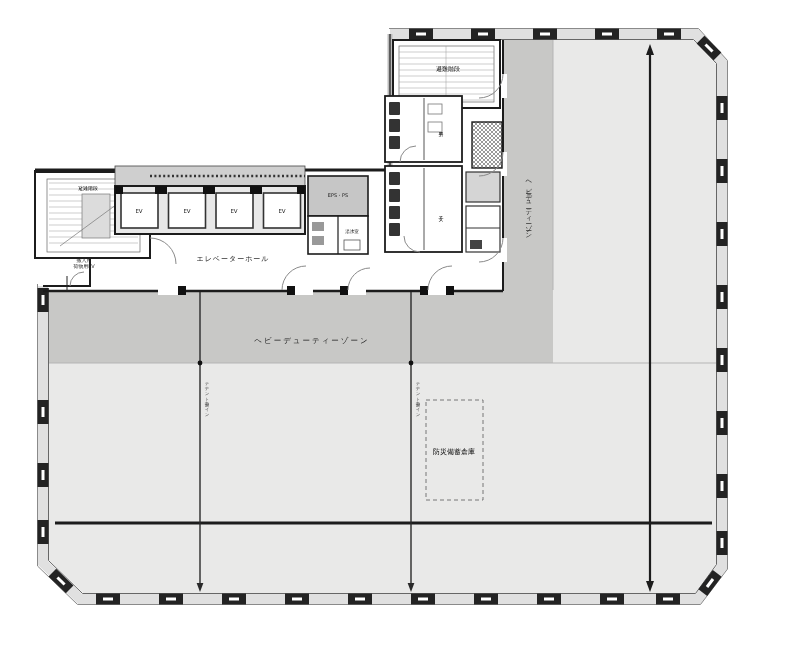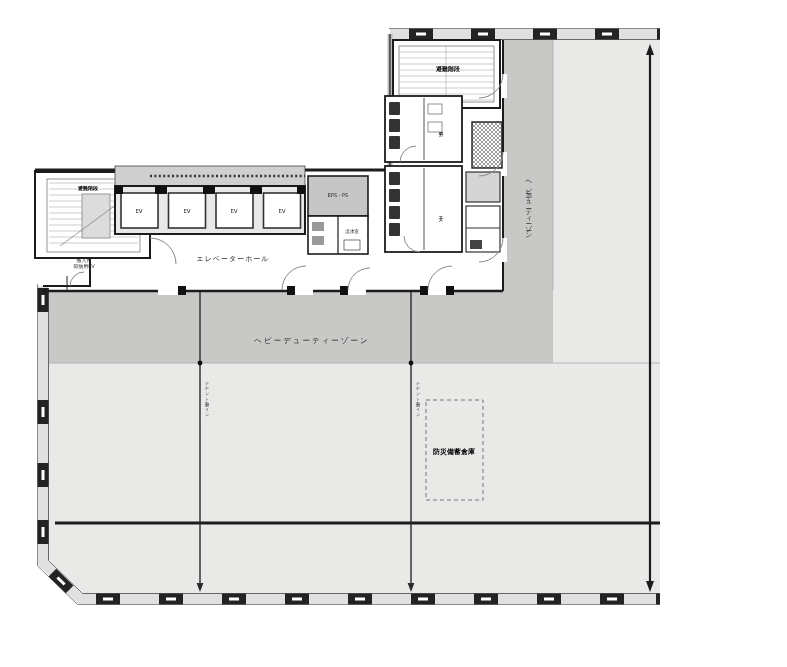--- a/index.html
+++ b/index.html
@@ -1,23 +1,23 @@
 <!DOCTYPE html>
 <html><head>
 <meta charset="utf-8">
 <style>
   html,body{margin:0;padding:0;background:#fff;}
-  #stage{position:relative;width:660px;height:667px;background:#fff;overflow:hidden;
+  #stage{position:relative;width:787px;height:667px;background:#fff;overflow:hidden;
          font-family:"DejaVu Sans","Liberation Sans",sans-serif;}
   #plan-svg{position:absolute;left:0;top:0;}
   .lbl{position:absolute;transform:translate(-50%,-50%);color:#222;white-space:nowrap;
        font-family:"DejaVu Sans","Liberation Sans",sans-serif;line-height:1.15;text-align:center;}
   .v{writing-mode:vertical-rl;text-orientation:upright;}
   .dim{color:#555;}
-  .dark{color:#000;font-weight:bold;}
+  .dark{color:#000;font-weight:normal;}
 </style>
 </head>
 <body>
 
 <div id="stage">
 
 <svg id="plan-svg" width="787" height="667" viewBox="0 0 787 667">
   <defs>
     <pattern id="xh" width="4" height="4" patternUnits="userSpaceOnUse">
       <path d="M0 0L4 4M4 0L0 4" stroke="#555" stroke-width="0.6"></path>

